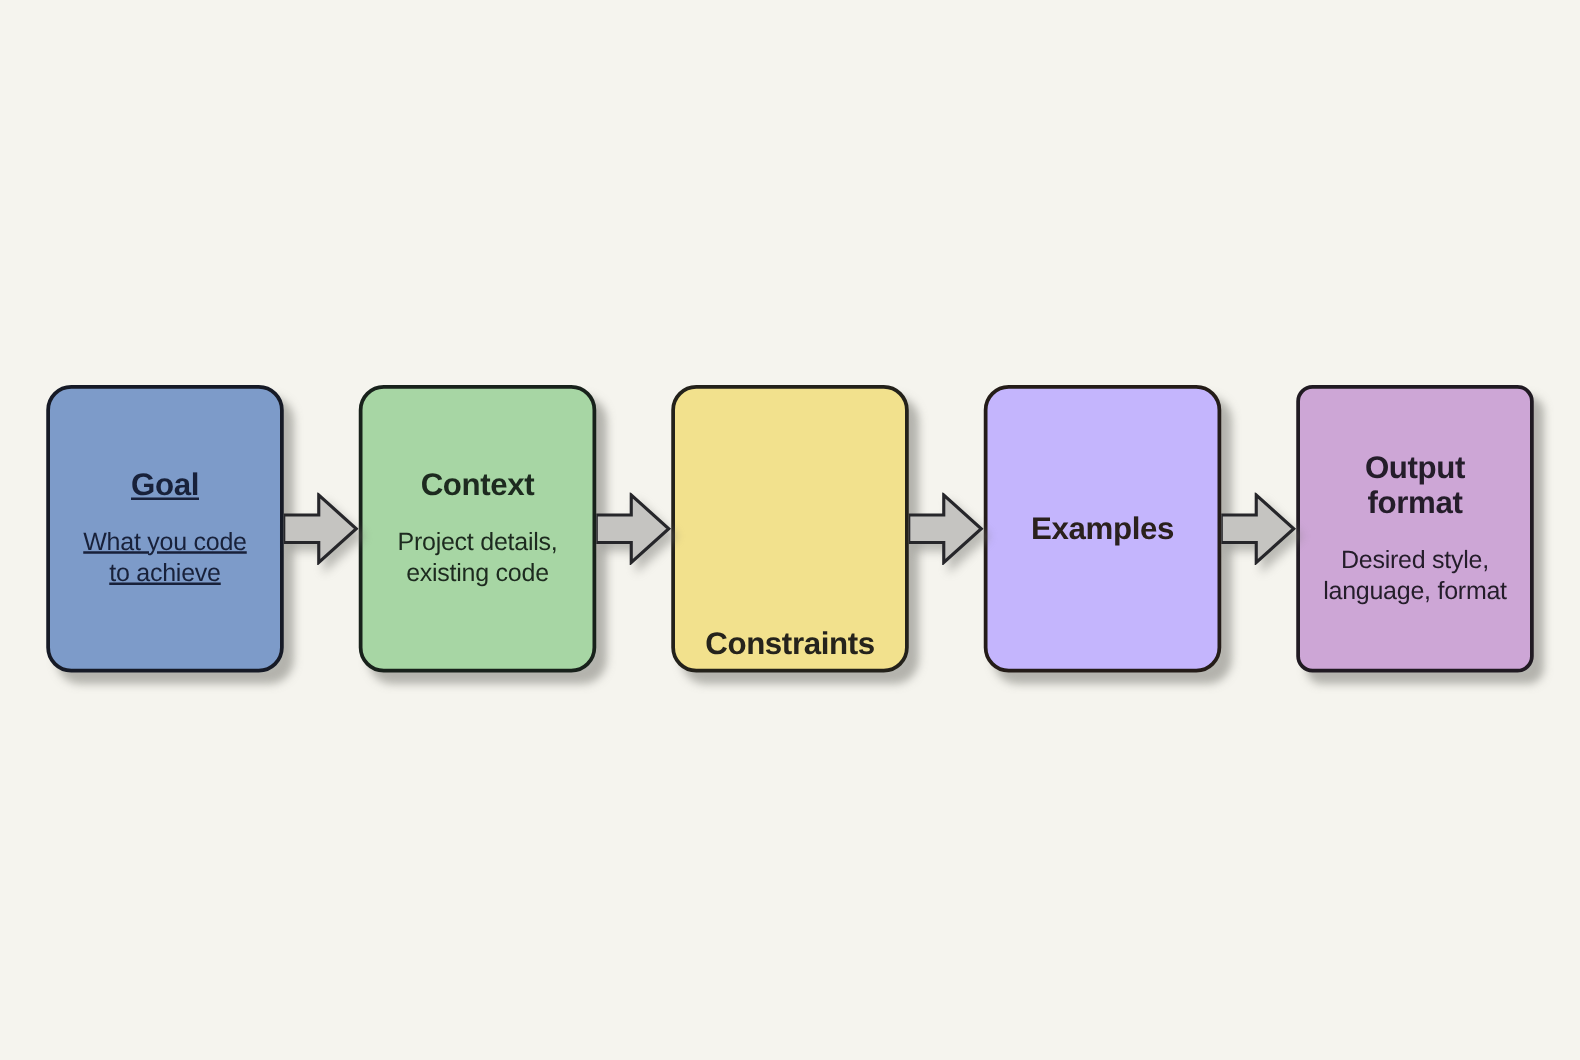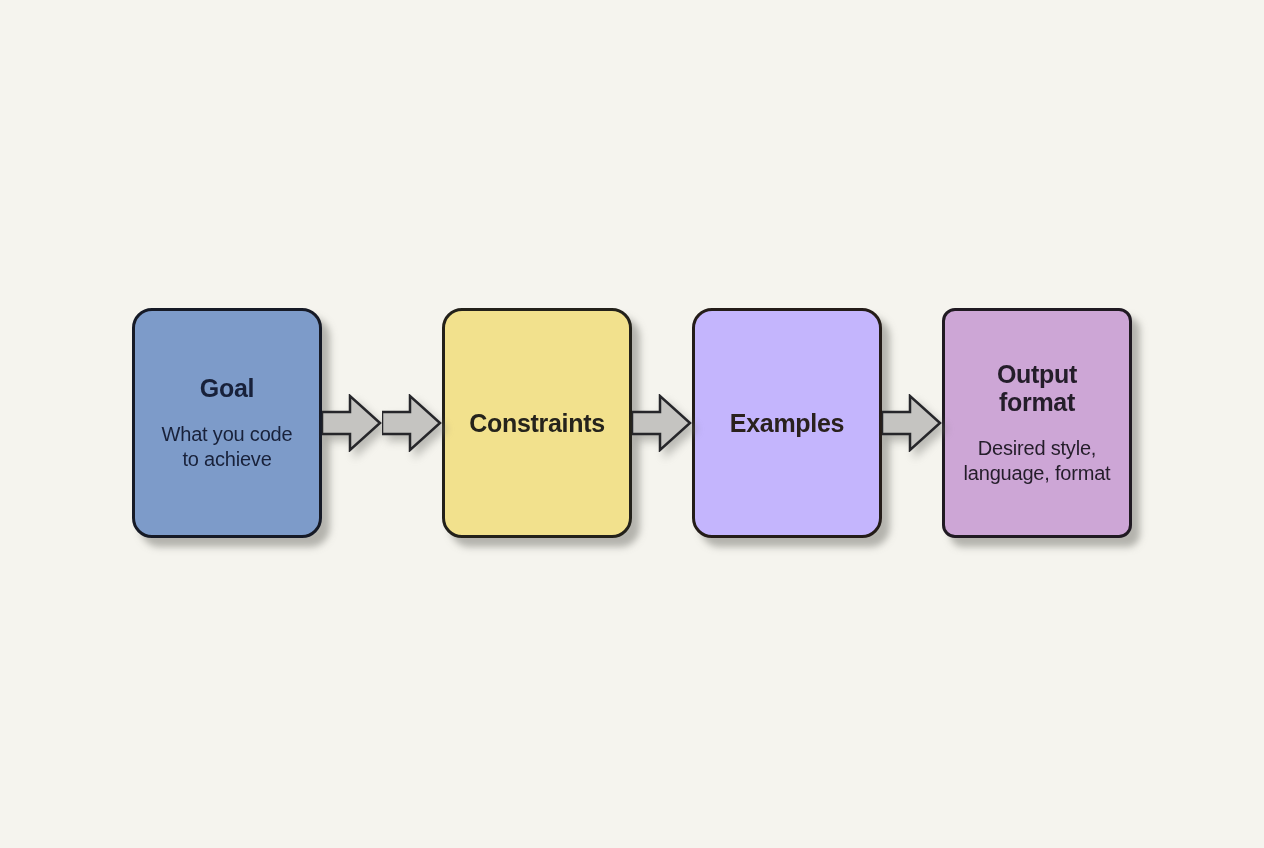--- a/index.html
+++ b/index.html
@@ -70,40 +70,45 @@
     stroke: var(--arrow-stroke, #26262a);
     stroke-width: 2.5;
     stroke-linejoin: miter;
   }
 </style>
 </head>
 <body style="background-color: rgb(245, 244, 238);">
 
 <div class="flow-row" style="--arrow-fill: #c5c4c1; --arrow-stroke: #26262a;">
 
-  <div class="step" style="background-color: rgb(125, 155, 201); border-color: rgb(22, 26, 38); color: rgb(24, 33, 58);">
+  <div class="step" style="background-color: rgb(125, 155, 201); border-color: rgb(22, 26, 38); color: rgb(24, 33, 58); text-decoration: underline;">
     <div class="step-title">Goal</div>
     <div class="step-subtitle">What you code
 to achieve</div>
   </div>
 
   <div class="arrow">
     <svg viewBox="0 0 60 58" xmlns="http://www.w3.org/2000/svg">
       <polygon points="0,18 28,18 28,2 58,29 28,56 28,40 0,40"></polygon>
     </svg>
   </div>
 
+  <div class="step" style="background-color: rgb(167, 214, 164); border-color: rgb(24, 33, 27); color: rgb(29, 42, 31);">
+    <div class="step-title">Context</div>
+    <div class="step-subtitle">Project details,
+existing code</div>
+  </div>
 
   <div class="arrow">
     <svg viewBox="0 0 60 58" xmlns="http://www.w3.org/2000/svg">
       <polygon points="0,18 28,18 28,2 58,29 28,56 28,40 0,40"></polygon>
     </svg>
   </div>
 
-  <div class="step" style="background-color: rgb(242, 225, 141); border-color: rgb(35, 33, 26); color: rgb(37, 35, 28);">
+  <div class="step" style="background-color: rgb(242, 225, 141); border-color: rgb(35, 33, 26); color: rgb(37, 35, 28); justify-content: flex-end;">
     <div class="step-title">Constraints</div>
   </div>
 
   <div class="arrow">
     <svg viewBox="0 0 60 58" xmlns="http://www.w3.org/2000/svg">
       <polygon points="0,18 28,18 28,2 58,29 28,56 28,40 0,40"></polygon>
     </svg>
   </div>
 
   <div class="step" style="background-color: #c4b5fd; border-color: rgb(36, 28, 24); color: rgb(42, 33, 29);">

